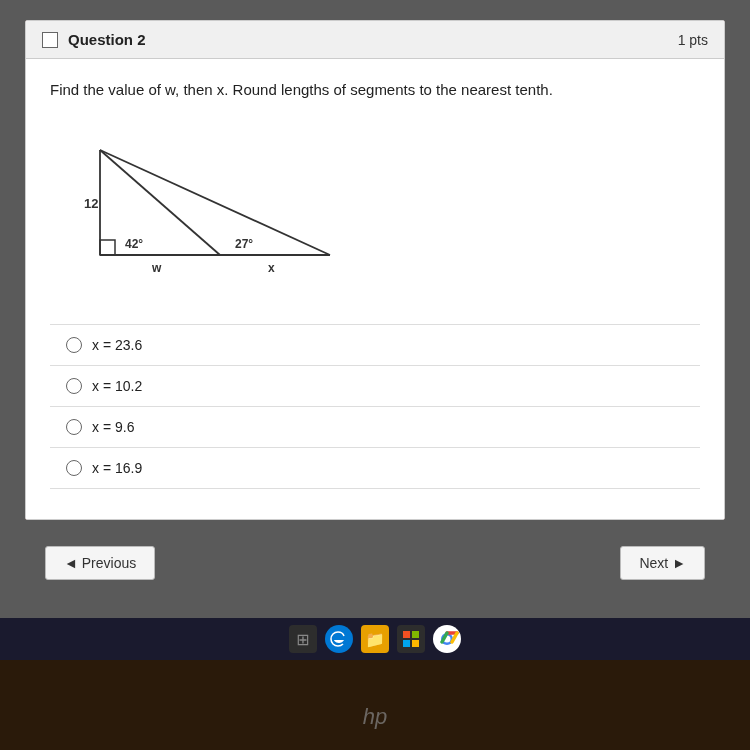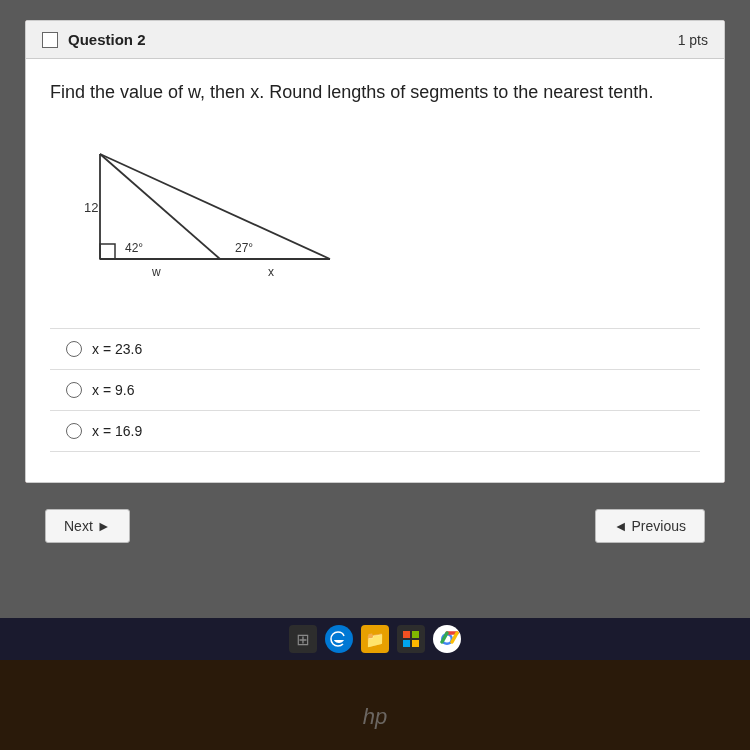--- a/index.html
+++ b/index.html
@@ -56,28 +56,29 @@
       color: #333;
       text-align: center;
     }
 
     .question-body {
       background: white;
       padding: 20px 24px 30px 24px;
     }
 
     .question-text {
-      font-size: 18px;
+      font-size: 15px;
       color: #222;
       margin-bottom: 18px;
       line-height: 1.5;
     }
 
     .diagram-container {
       margin: 10px 0 24px 20px;
+      font-weight: bold;
     }
 
     svg.triangle-diagram {
       display: block;
     }
 
     .answer-options {
     }
 
     .answer-option {
@@ -221,33 +222,37 @@
       </svg>
     </div>
 
     <div class="answer-options">
       <div class="answer-option">
         <div class="radio-circle"></div>
         <span>x = 23.6</span>
       </div>
       <div class="answer-option">
         <div class="radio-circle"></div>
+        <span>x = 10.2</span>
+      </div>
+      <div class="answer-option">
+        <div class="radio-circle"></div>
         <span>x = 9.6</span>
       </div>
       <div class="answer-option">
         <div class="radio-circle"></div>
         <span>x = 16.9</span>
       </div>
     </div>
   </div>
 </div>
 
 <div class="nav-buttons">
+  <button class="nav-btn">◄ Previous</button>
   <button class="nav-btn">Next ►</button>
-  <button class="nav-btn">◄ Previous</button>
 </div>
 
 <div class="taskbar">
   <div class="taskbar-icon windows">⊞</div>
   <div class="taskbar-icon edge">
     <svg width="18" height="18" viewBox="0 0 18 18">
         <path d="M14,6C13,3,10,2,8,2C4,2,1,5,1,9c0,4,3,7,7,7c2,0,4-1,5-2" fill="none" stroke="white" stroke-width="1.5"></path>
         <path d="M4,10c0,0,1,3,5,3c2,0,4-1,5-3H4z" fill="white"></path>
       </svg>
   </div>

